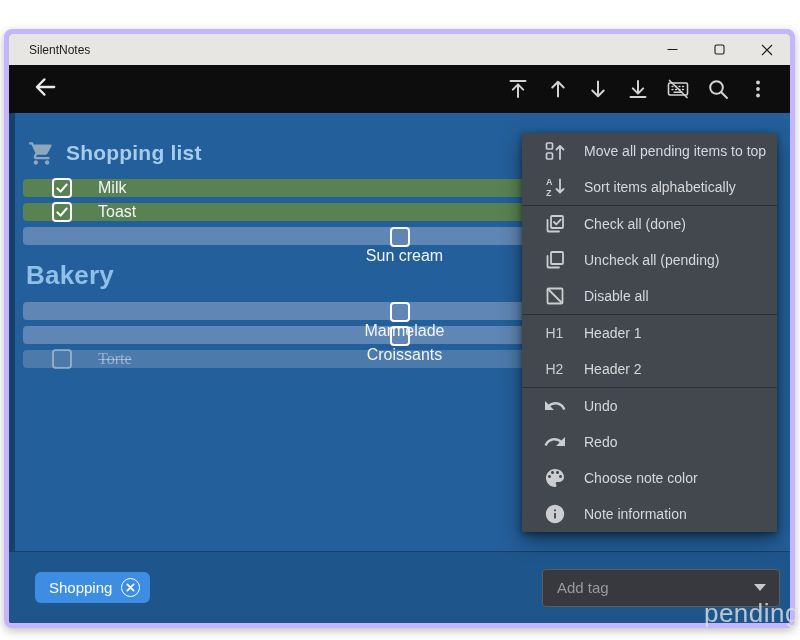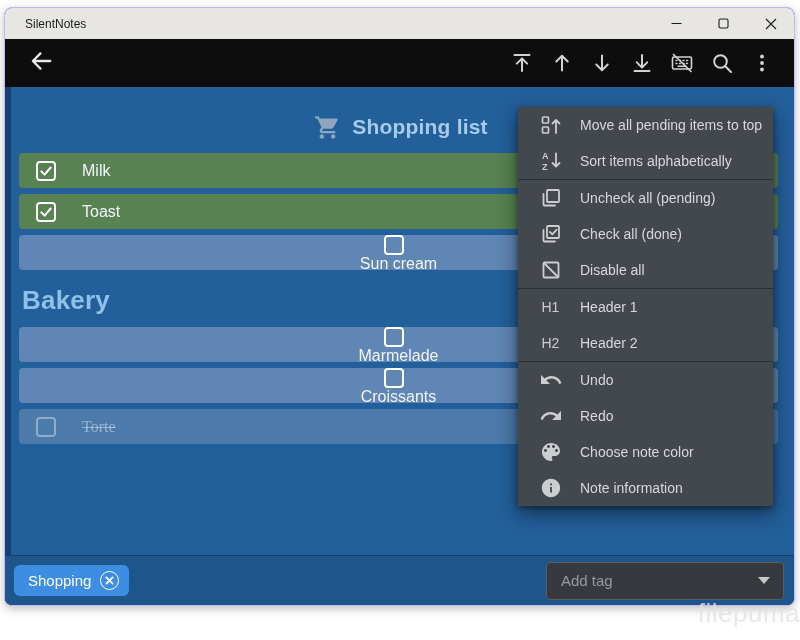--- a/index.html
+++ b/index.html
@@ -1,20 +1,20 @@
 <!DOCTYPE html>
 <html style="--panel: #235f9a; --outer: #16406e; --footer: #1e568c; --toolbar-bg: #0d0d0d; --titlebar-bg: #e7e6e3; --row-green: #588251; --row-blue: #5f86b4; --row-disabled: #4b7aab; --chip: #3d8ee3; --menu-bg: #43474e;"><head>
 <meta charset="utf-8">
 <style>
   * { margin:0; padding:0; box-sizing:border-box; }
   html,body { width:800px; height:640px; background:#ffffff; overflow:hidden;
     font-family:"Liberation Sans", sans-serif; position:relative; }
 
-  .window { position:absolute; left:4px; top:7px; width:791px; height:599px;
-    border:1px solid #c4b5fd; border-radius:8px; overflow:hidden;
+  .window { position:absolute; left:4px; top:29px; width:791px; height:599px;
+    border:5px solid #c4b5fd; border-radius:8px; overflow:hidden;
     display:flex; flex-direction:column; box-shadow:0 3px 10px rgba(0,0,0,0.25);
     background:var(--panel,#235f9a); }
 
   
   .titlebar { height:31px; flex:none; background:var(--titlebar-bg,#e7e6e3);
     display:flex; align-items:center; padding-left:20px; }
   .titlebar-title { font-size:12px; color:#1c1c1c; }
   .win-controls { margin-left:auto; display:flex; height:100%; }
   .win-btn { width:47px; height:100%; display:flex; align-items:center;
     justify-content:center; color:#1c1c1c; cursor:default; }
@@ -28,44 +28,44 @@
   .back-btn { color:#e9e9e9; margin-left:2px; }
   .toolbar-right { margin-left:auto; display:flex; }
 
   
   .window-body { flex:1; display:flex; flex-direction:column; position:relative;
     background:var(--panel,#235f9a); }
   .left-strip { position:absolute; left:0; top:0; bottom:0; width:6px;
     background:var(--outer,#16406e); z-index:1; }
   .note-scroll { flex:1; padding:24px 16px 0 14px; overflow:hidden; position:relative; z-index:2; }
 
-  .note-title-row { display:flex; align-items:center; gap:11px; margin:0 0 10px 5px; height:32px;justify-content:center; }
+  .note-title-row { display:flex; align-items:center; gap:11px; margin:0 0 10px 5px; height:32px; }
   .cart-icon { color:#8ea7be; display:flex; }
   .note-title { font-size:21px; font-weight:bold; color:#a7cbea; letter-spacing:0.2px; }
 
-  .check-row { height:35px; border-radius:4px; display:flex; align-items:center;
-    margin-bottom:6px; cursor:default; }
+  .check-row { height:18px; border-radius:4px; display:flex; align-items:center;
+    margin-bottom:6px; cursor:default;padding-left:12px; }
   .state-checked { background:var(--row-green,#588251); }
   .state-unchecked { background:var(--row-blue,#5f86b4);flex-direction:column; }
   .state-disabled { background:var(--row-disabled,#4b7aab); }
   .checkbox { width:20px; height:20px; flex:none; border:2.4px solid #ffffff;
     border-radius:4px; margin:0 26px 0 17px; display:flex; align-items:center;
     justify-content:center; color:#ffffff; }
   .checkbox svg { display:block; }
   .row-label { font-size:16px; color:#f2f6fa; }
   .state-disabled .checkbox { border-color:rgba(255,255,255,0.38); }
   .state-disabled .row-label { color:rgba(235,243,250,0.45); text-decoration:line-through;font-family:Liberation Serif, serif; }
 
   .section-title { font-size:26px; font-weight:bold; color:#8fc0e8;
     margin:15px 0 11px 3px; letter-spacing:0.2px; }
 
   
-  .footer { height:50px; flex:none; background:var(--footer,#1e568c);
+  .footer { height:72px; flex:none; background:var(--footer,#1e568c);
     border-top:1px solid rgba(0,0,0,0.25); display:flex; align-items:center;
-    padding:0 10px 0 9px; position:relative; z-index:2; }
+    padding:0 10px 0 26px; position:relative; z-index:2; }
   .tag-chip { height:31px; background:var(--chip,#3d8ee3); border-radius:6px;
     display:flex; align-items:center; gap:9px; padding:0 10px 0 14px;
     color:#ffffff; font-size:15px; }
   .chip-x { width:19px; height:19px; border:1.7px solid #ffffff; border-radius:50%;
     display:flex; align-items:center; justify-content:center; color:#ffffff; }
   .add-tag { margin-left:auto; width:238px; height:38px; background:#37393e;
     border:1px solid #5b5d61; border-radius:4px; display:flex; align-items:center;
     padding:0 13px 0 14px; color:#96999d; font-size:15px; }
   .caret-down { margin-left:auto; width:0; height:0; border-left:6px solid transparent;
     border-right:6px solid transparent; border-top:7px solid #c7c8ca; }
@@ -263,33 +263,33 @@
             </svg>
           </span>
           <span>Sort items alphabetically</span>
         </div>
         <div class="menu-divider"></div>
         <div class="menu-item">
           <span class="menu-icon">
             <svg width="24" height="24" viewBox="0 0 24 24" fill="none" stroke="currentColor" stroke-width="1.9" stroke-linecap="round" stroke-linejoin="round">
               <rect x="8" y="4" width="12" height="12" rx="1" stroke-width="1.8"></rect>
               <path d="M4.5 8v10.5a1 1 0 0 0 1 1H16" stroke-width="1.8"></path>
-            </svg>
-          </span>
-          <span>Uncheck all (pending)</span>
+              <path d="M11 10l2.3 2.3 4.4-4.6" stroke-width="1.8"></path>
+            </svg>
+          </span>
+          <span>Check all (done)</span>
         </div>
         <div class="menu-item">
           <span class="menu-icon">
             <svg width="24" height="24" viewBox="0 0 24 24" fill="none" stroke="currentColor" stroke-width="1.9" stroke-linecap="round" stroke-linejoin="round">
               <rect x="8" y="4" width="12" height="12" rx="1" stroke-width="1.8"></rect>
               <path d="M4.5 8v10.5a1 1 0 0 0 1 1H16" stroke-width="1.8"></path>
-              <path d="M11 10l2.3 2.3 4.4-4.6" stroke-width="1.8"></path>
-            </svg>
-          </span>
-          <span>Check all (done)</span>
+            </svg>
+          </span>
+          <span>Uncheck all (pending)</span>
         </div>
         <div class="menu-item">
           <span class="menu-icon">
             <svg width="24" height="24" viewBox="0 0 24 24" fill="none" stroke="currentColor" stroke-width="1.9" stroke-linecap="round" stroke-linejoin="round">
               <rect x="4.5" y="4.5" width="15" height="15" rx="1" stroke-width="1.8"></rect>
               <path d="M5 5l14 14" stroke-width="1.8"></path>
             </svg>
           </span>
           <span>Disable all</span>
         </div>
@@ -341,13 +341,13 @@
               <path d="M12 2C6.48 2 2 6.48 2 12s4.48 10 10 10 10-4.48 10-10S17.52 2 12 2zm1 15h-2v-6h2v6zm0-8h-2V7h2v2z"></path>
             </svg>
           </span>
           <span>Note information</span>
         </div>
       </div>
   </div>
 
 </div>
 
-<div class="watermark">filepuma</div>
+<div class="watermark">pending</div>
 
 </body></html>

